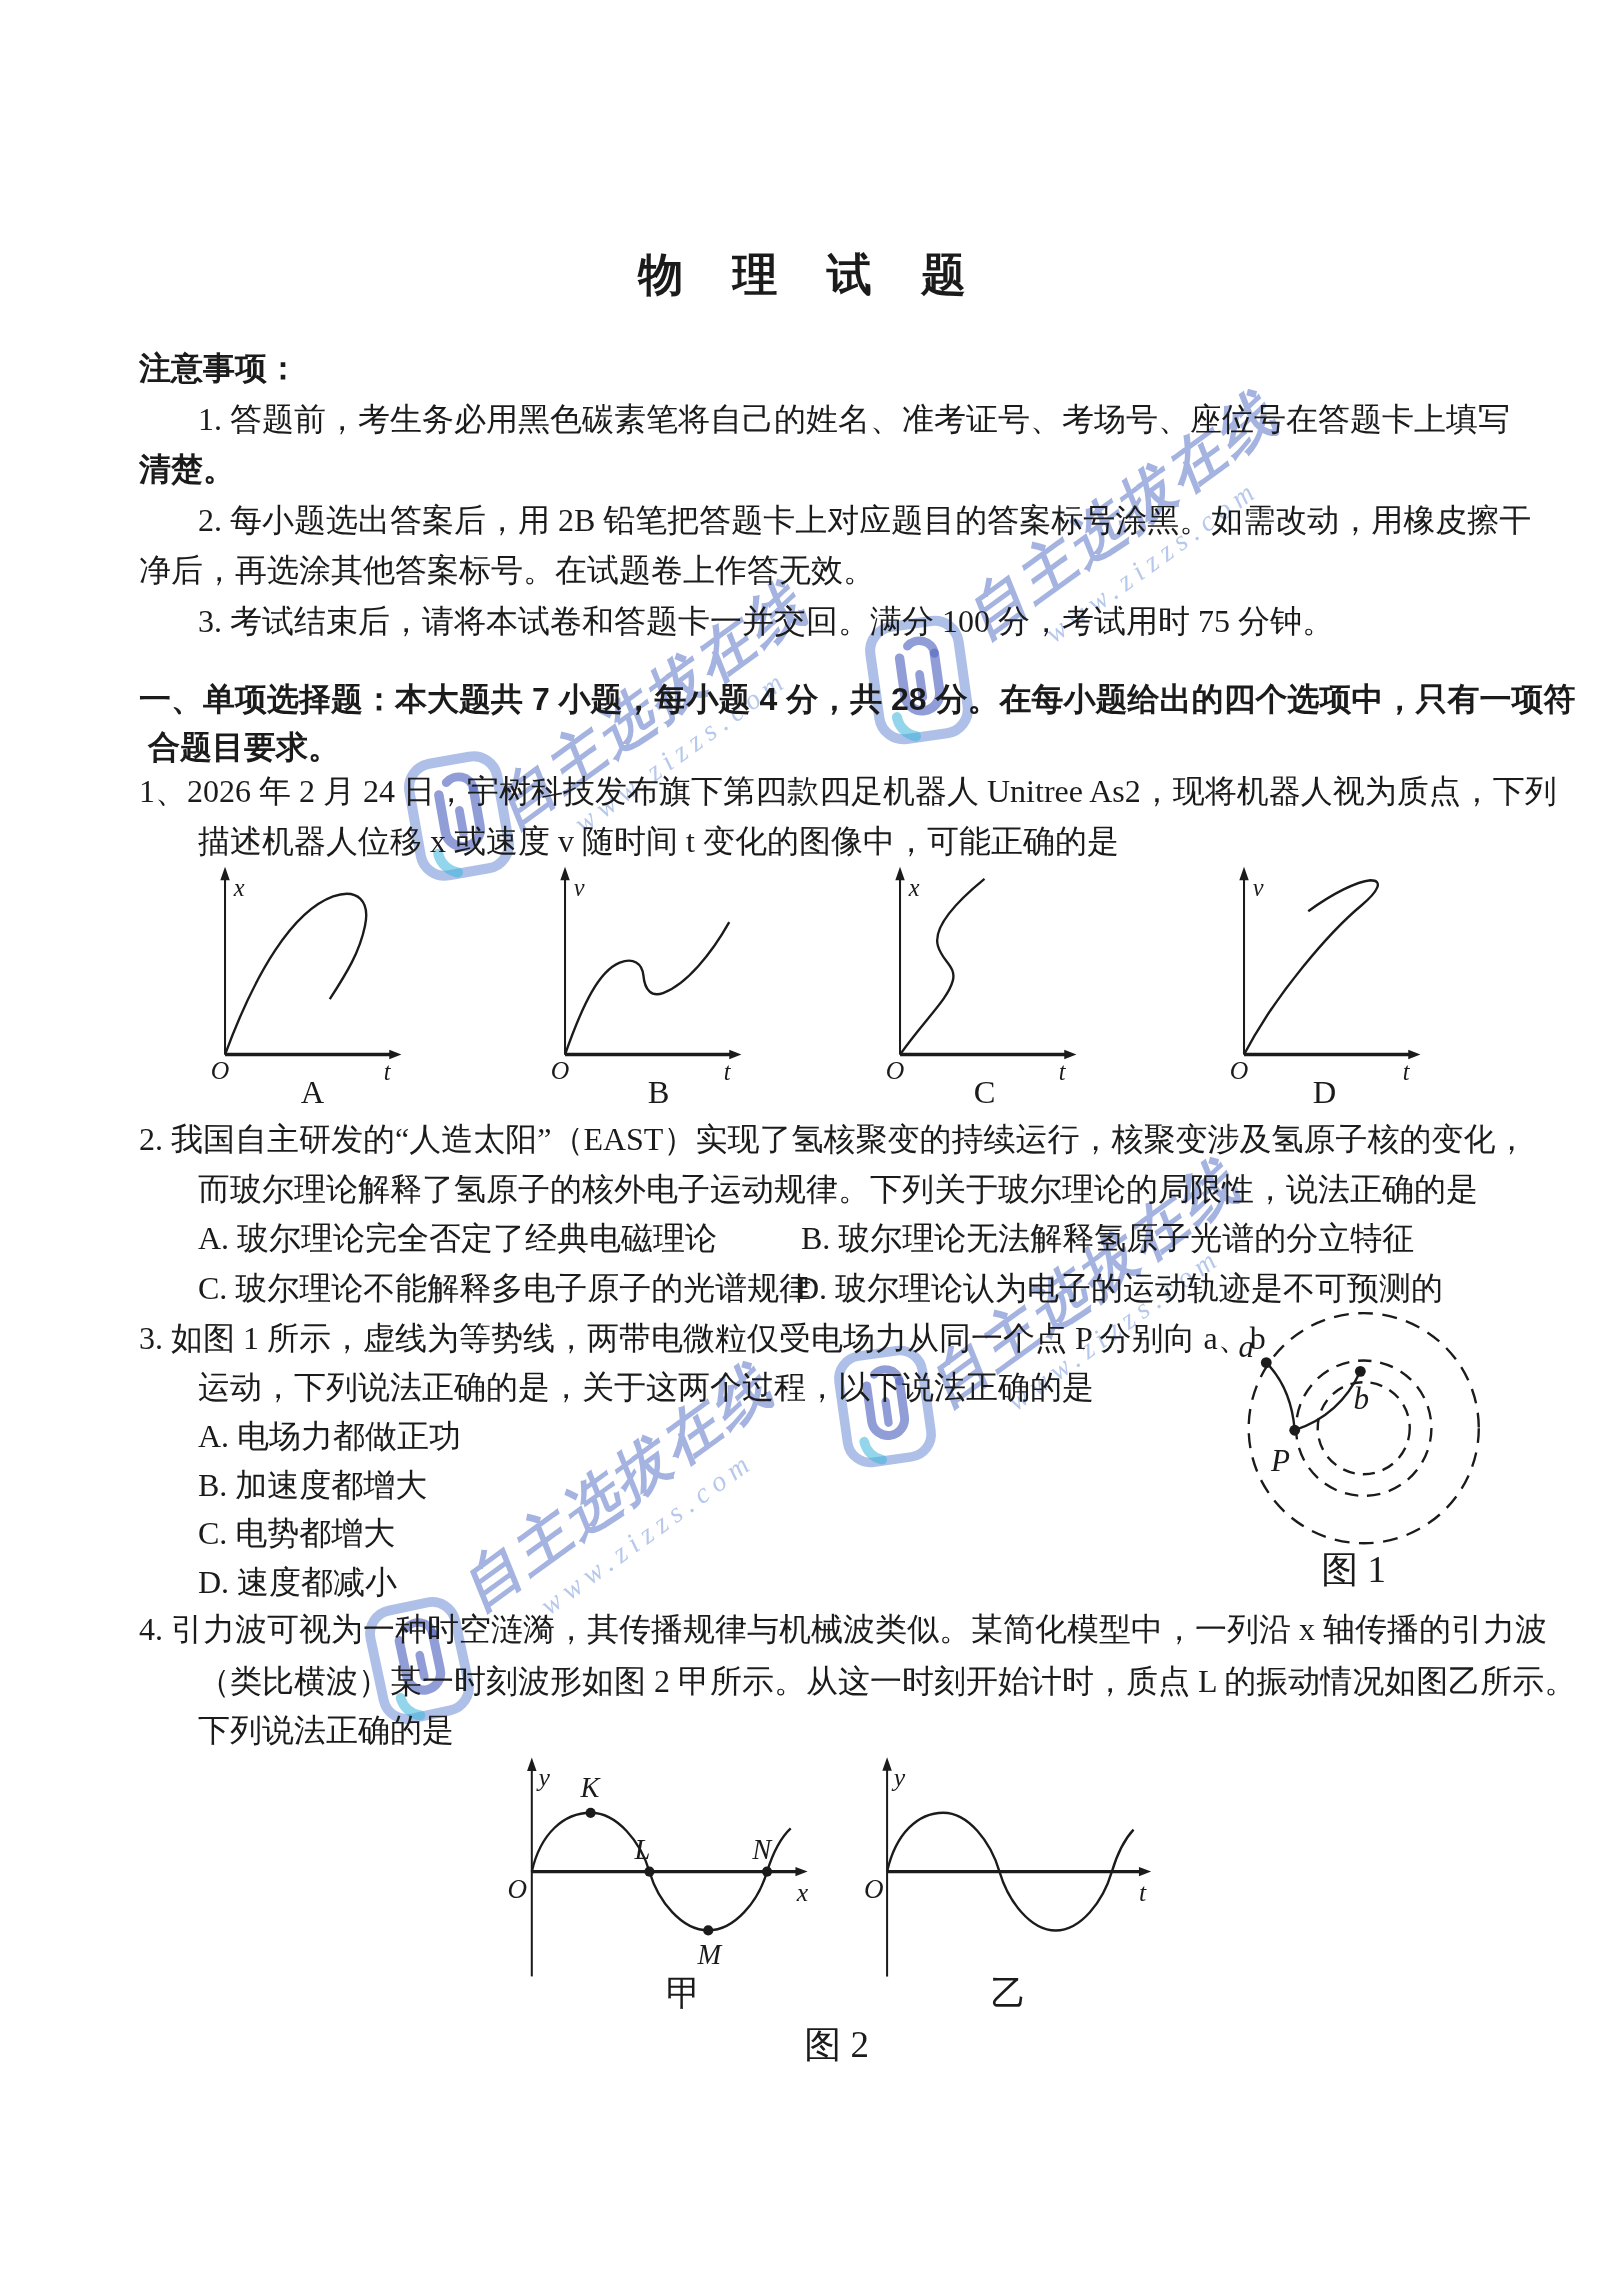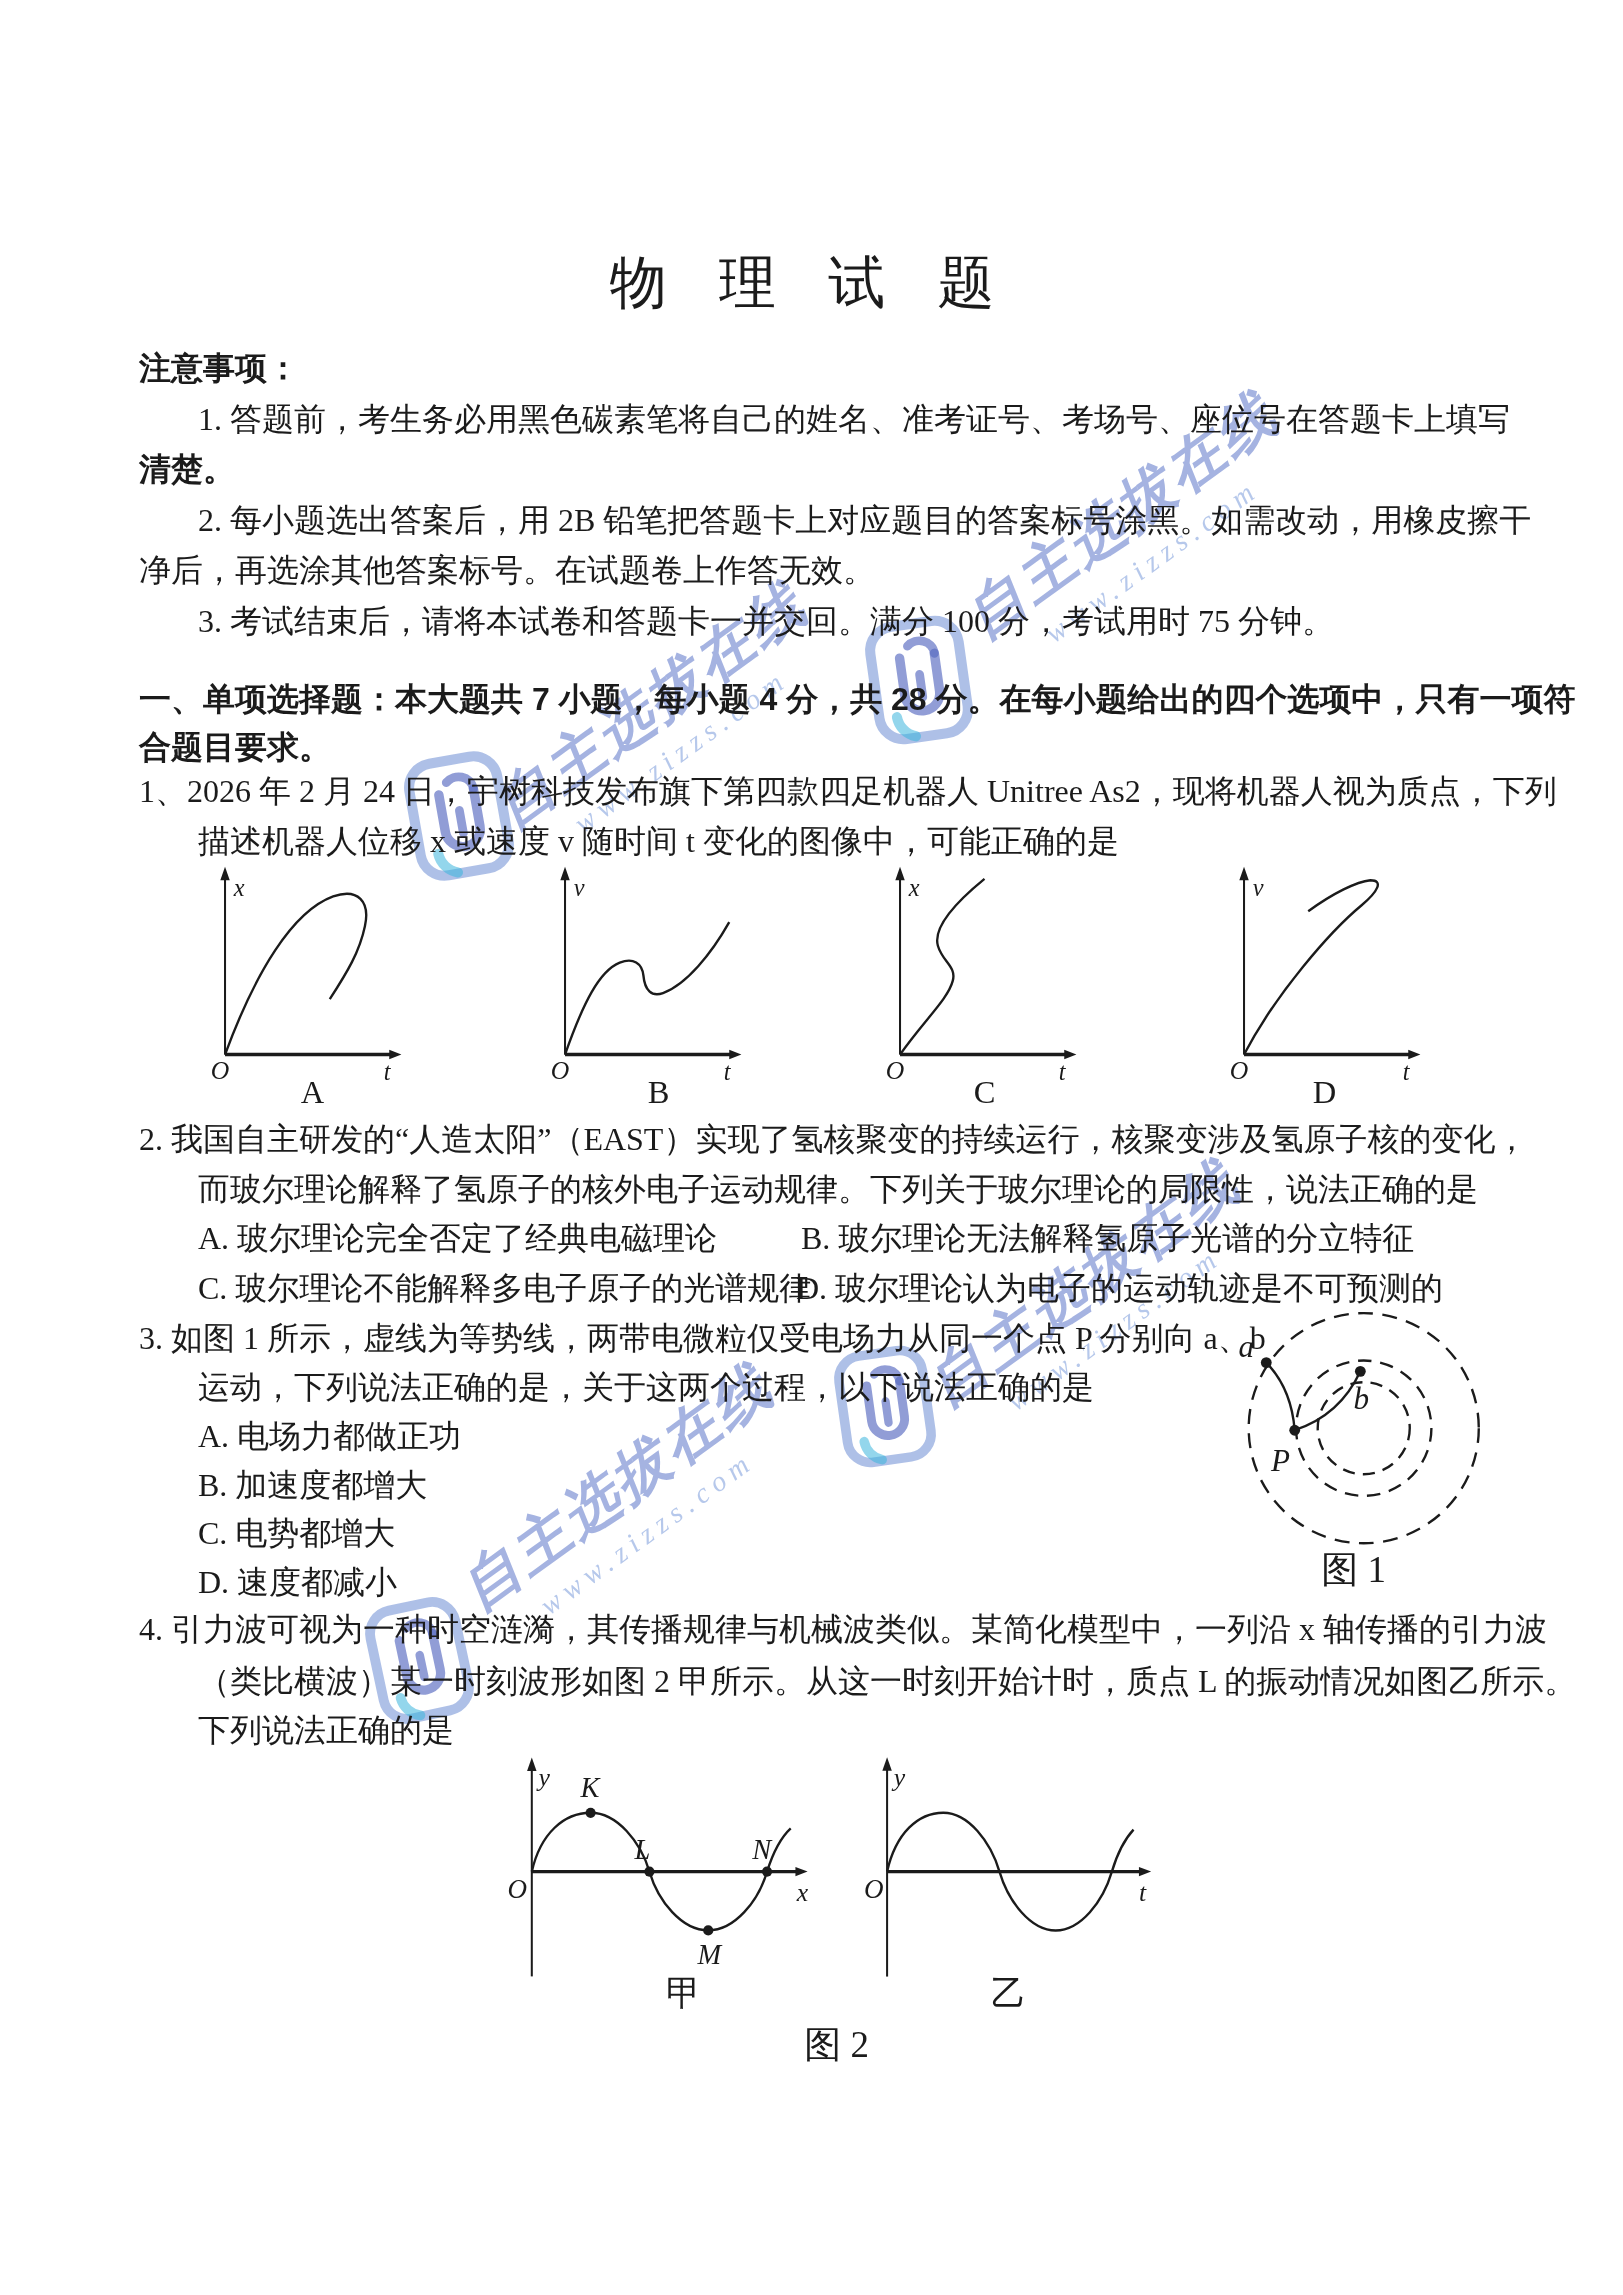--- a/index.html
+++ b/index.html
@@ -7,21 +7,21 @@
     position:relative; width:1623px; height:2295px; margin:0 auto;
     background:#ffffff; overflow:hidden;
     font-family:"Liberation Serif","DejaVu Serif",serif;
     color:#1b1b1b;
   }
   .abs { position:absolute; white-space:nowrap; }
   .txt { font-size:32px; line-height:1.2; z-index:2; }
   .hei { font-family:"Liberation Sans","DejaVu Sans",sans-serif; font-weight:bold; }
   .center { text-align:center; }
   .title1 { left:0; top:169px; width:100%; font-size:42px; font-weight:bold; letter-spacing:2.7px; z-index:2; }
-  .title2 { left:0; top:245px; width:100%; font-size:57px; font-weight:normal; letter-spacing:19px; z-index:2; }
+  .title2 { left:0; top:245px; width:100%; font-size:45px; font-weight:bold; letter-spacing:19px; z-index:2; }
   svg { position:absolute; z-index:2; overflow:visible; }
   svg text { font-family:"Liberation Serif","DejaVu Serif",serif; fill:#1b1b1b; }
   .figcap { font-size:37px; z-index:2; }
   .glabel { font-size:32.5px; z-index:2; }
 
   
   .wm { position:absolute; z-index:1; transform:rotate(-36deg); transform-origin:left center; pointer-events:none; }
   .wm-text {
     font-size:58px; font-weight:bold; font-style:italic; letter-spacing:3.4px;
     color:rgba(91,116,200,0.55); font-family:"DejaVu Serif",serif;
@@ -86,21 +86,21 @@
   <div class="abs center title2">物 理 试 题</div>
 
   <div class="abs txt hei" style="left:139px; top:349px;">注意事项：</div>
   <div class="abs txt" style="left:198px; top:400px;">1. 答题前，考生务必用黑色碳素笔将自己的姓名、准考证号、考场号、座位号在答题卡上填写</div>
   <div class="abs txt" style="left:139px; top:450px;font-weight:bold;">清楚。</div>
   <div class="abs txt" style="left:198px; top:501px;">2. 每小题选出答案后，用 2B 铅笔把答题卡上对应题目的答案标号涂黑。如需改动，用橡皮擦干</div>
   <div class="abs txt" style="left:139px; top:551px;">净后，再选涂其他答案标号。在试题卷上作答无效。</div>
   <div class="abs txt" style="left:198px; top:602px;">3. 考试结束后，请将本试卷和答题卡一并交回。满分 100 分，考试用时 75 分钟。</div>
 
   <div class="abs txt hei" style="left:139px; top:680px;">一、单项选择题：本大题共 7 小题，每小题 4 分，共 28 分。在每小题给出的四个选项中，只有一项符</div>
-  <div class="abs txt hei" style="left:139px; top:728px;text-align:right;">合题目要求。</div>
+  <div class="abs txt hei" style="left:148px; top:728px;text-align:right;">合题目要求。</div>
 
   <div class="abs txt" style="left:139px; top:772px;">1、2026 年 2 月 24 日，宇树科技发布旗下第四款四足机器人 Unitree As2，现将机器人视为质点，下列</div>
   <div class="abs txt" style="left:198px; top:822px;">描述机器人位移 x 或速度 v 随时间 t 变化的图像中，可能正确的是</div>
 
   <svg style="left:208px; top:864px;" width="203" height="223" viewBox="0 0 300 330">
     <line x1="25" y1="282" x2="25" y2="16" stroke="#1b1b1b" stroke-width="3"></line>
     <polygon points="25,4 18,24 32,24" fill="#1b1b1b"></polygon>
     <line x1="25" y1="282" x2="272" y2="282" stroke="#1b1b1b" stroke-width="5"></line>
     <polygon points="286,282 268,275 268,289" fill="#1b1b1b"></polygon>
     <path d="M25,282 C70,160 125,70 185,48 C222,35 240,56 232,92 C224,130 206,160 180,200" fill="none" stroke="#1b1b1b" stroke-width="3.5"></path>

